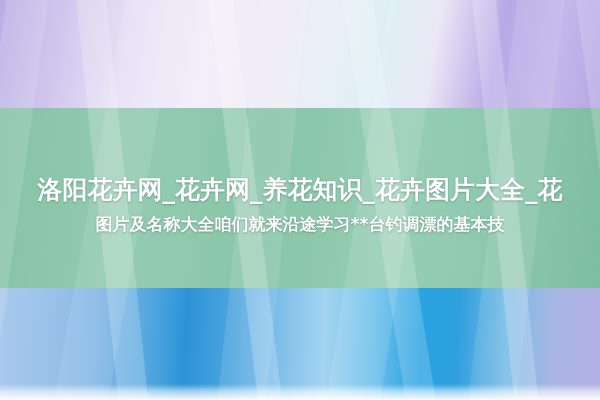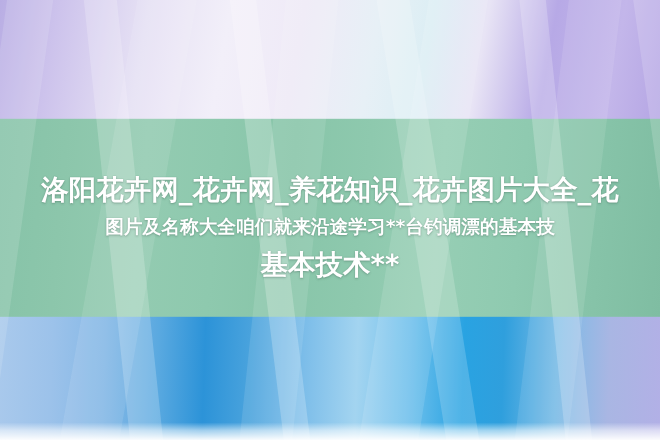--- a/index.html
+++ b/index.html
@@ -175,16 +175,15 @@
     <div class="streak s8"></div>
     <div class="streak s9"></div>
     <div class="streak s10"></div>
   </div>
 
   <div id="bottom-fade"></div>
 
   <div id="text-overlay">
     <div class="headline-line" id="headline-line-1">洛阳花卉网_花卉网_养花知识_花卉图片大全_花</div>
     <div class="headline-line" id="headline-line-2">图片及名称大全咱们就来沿途学习**台钓调漂的基本技</div>
-    <div class="headline-line" id="headline-line-3">基本技术**</div>
   </div>
 
 </div>
 
 </body></html>

